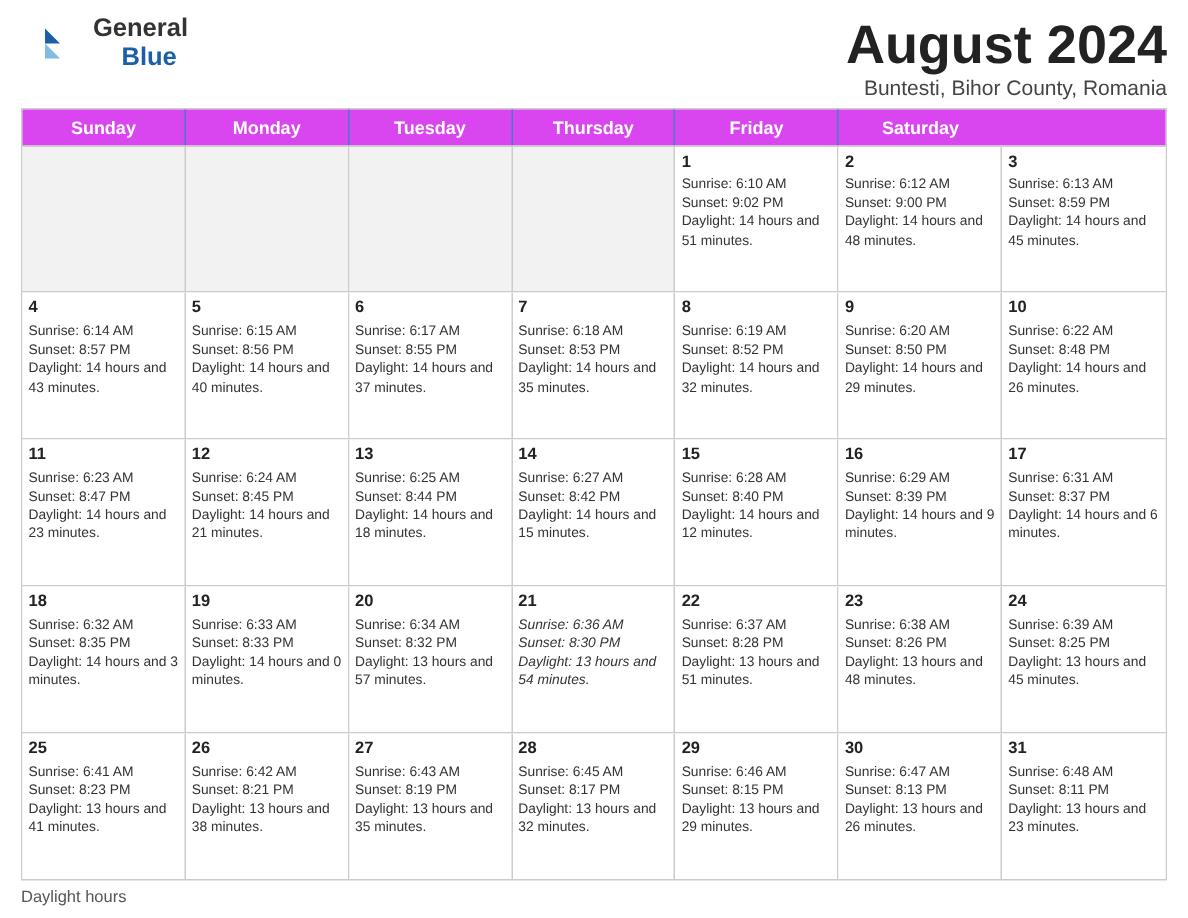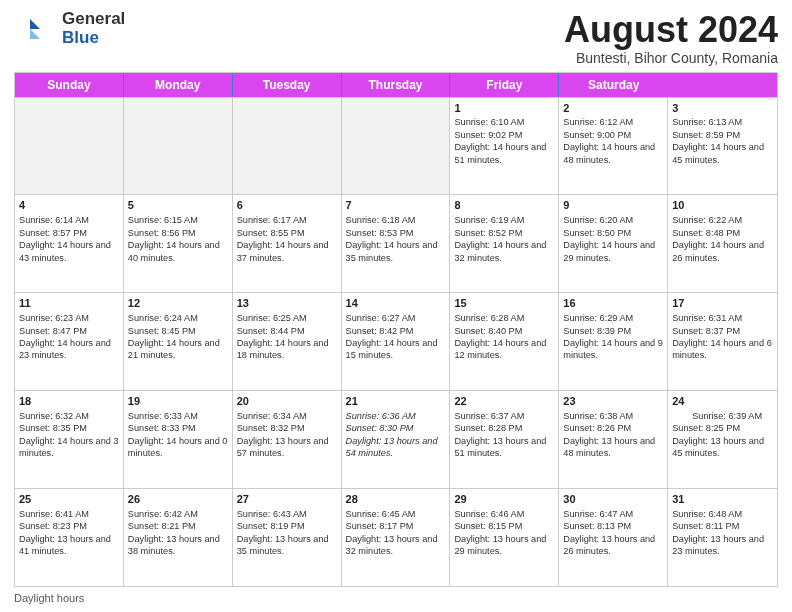--- a/index.html
+++ b/index.html
@@ -27,21 +27,21 @@
       display: flex;
       align-items: center;
       gap: 20px;
     }
     .logo-text {
       font-size: 17px;
       font-weight: bold;
       line-height: 1.1;
     }
     .logo-text .general { color: #333; }
-    .logo-text .blue { color: #1a5fa8; }
+    .logo-text .blue { color: #1a5fa8; margin-left: 19px; }
     .logo-icon {
       width: 28px;
       height: 28px;
     }
     .title-block {
       text-align: right;
     }
     .month-title {
       font-size: 36px;
       font-weight: bold;
@@ -212,21 +212,21 @@
 Daylight: 13 hours and 57 minutes.</span></div>
           <div class="cal-cell"><span class="day-number">21</span><span style="white-space: pre-line; font-style: italic;">Sunrise: 6:36 AM
 Sunset: 8:30 PM
 Daylight: 13 hours and 54 minutes.</span></div>
           <div class="cal-cell"><span class="day-number">22</span><span style="white-space: pre-line;">Sunrise: 6:37 AM
 Sunset: 8:28 PM
 Daylight: 13 hours and 51 minutes.</span></div>
           <div class="cal-cell"><span class="day-number">23</span><span style="white-space: pre-line;">Sunrise: 6:38 AM
 Sunset: 8:26 PM
 Daylight: 13 hours and 48 minutes.</span></div>
-          <div class="cal-cell"><span class="day-number">24</span><span style="white-space: pre-line; margin-left: 20px;">Sunrise: 6:39 AM
+          <div class="cal-cell"><span class="day-number">24</span><span style="white-space: pre-line;">Sunrise: 6:39 AM
 Sunset: 8:25 PM
 Daylight: 13 hours and 45 minutes.</span></div>
         </div>
         <div class="cal-row">
           <div class="cal-cell"><span class="day-number">25</span><span style="white-space: pre-line;">Sunrise: 6:41 AM
 Sunset: 8:23 PM
 Daylight: 13 hours and 41 minutes.</span></div>
           <div class="cal-cell"><span class="day-number">26</span><span style="white-space: pre-line;">Sunrise: 6:42 AM
 Sunset: 8:21 PM
 Daylight: 13 hours and 38 minutes.</span></div>

